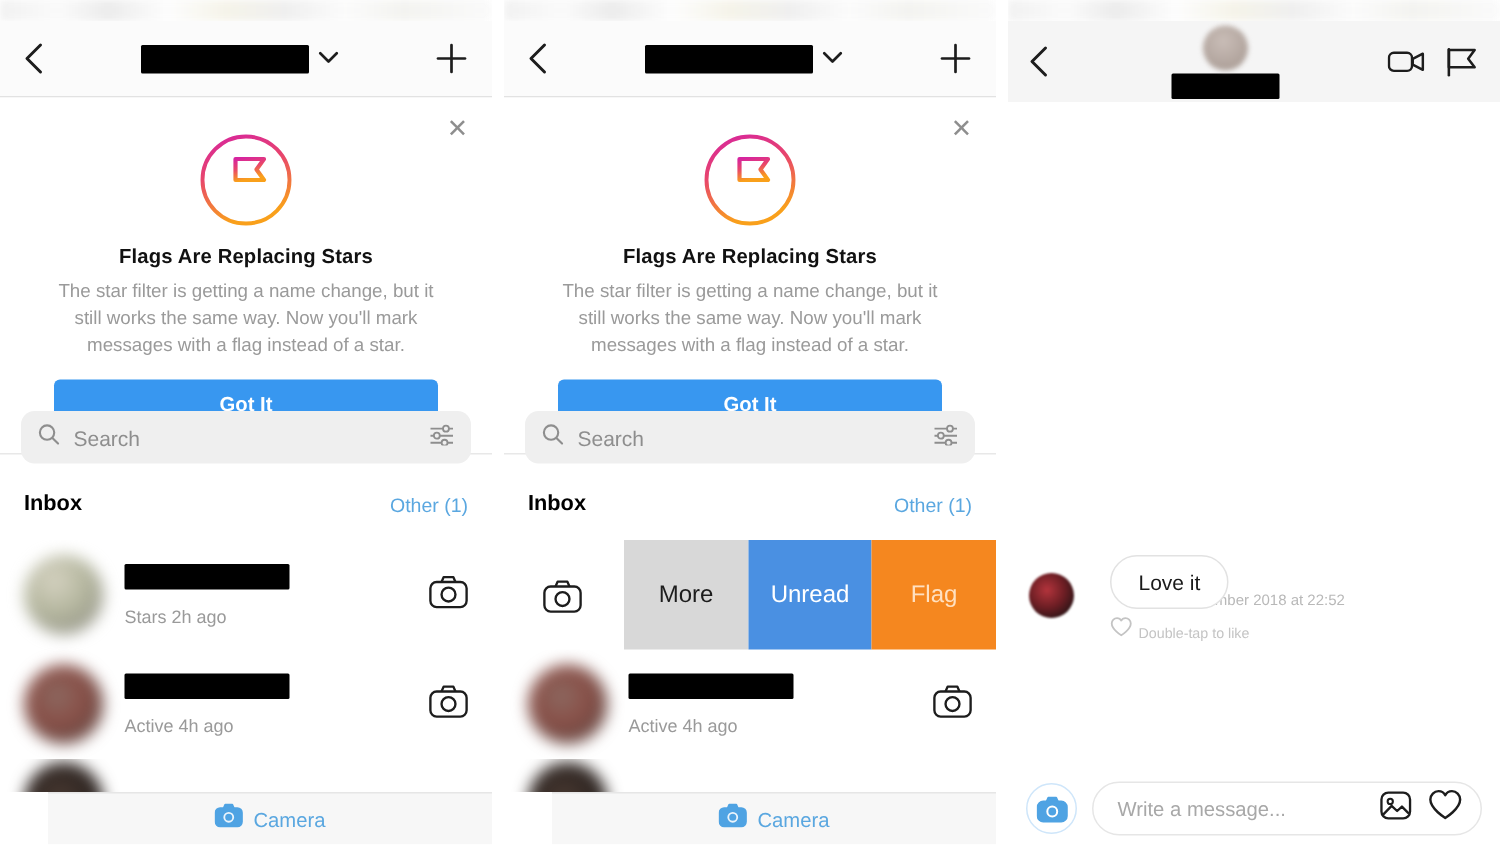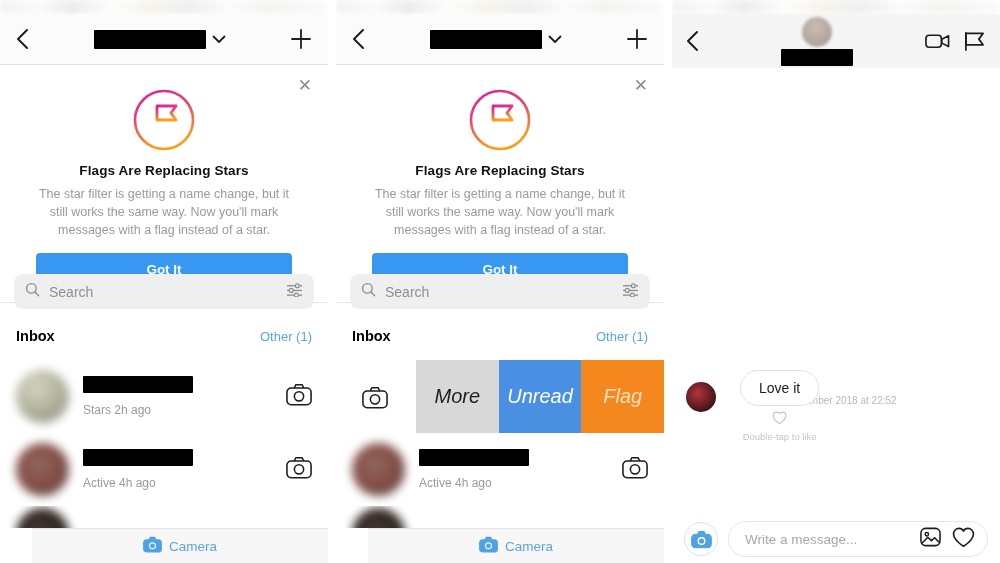--- a/index.html
+++ b/index.html
@@ -120,23 +120,22 @@
     position: absolute; left: 0; right: 0; top: 360px; height: 73px;
     display: flex; align-items: center;
   }
   .swipe-cam { position: absolute; left: 26px; top: 26px; }
   .swipe-actions {
     position: absolute; left: 80px; top: 0; right: 0; height: 73px;
     display: flex;
   }
   .swipe-btn {
     flex: 1; display: flex; align-items: center; justify-content: center;
-    font-size: 20px; cursor: pointer;
+    font-size: 16px; cursor: pointer;
     font-family: "Liberation Sans", sans-serif;
-    font-style: italic;
   }
   .swipe-more   { background: #d8d8d8; color: #1d1d1d; }
   .swipe-unread { background: #4a90e2; color: #ffffff; }
   .swipe-flag   { background: #f5871f; color: #ffe0c0; }
 
   
   .cam-tab {
     position: absolute; left: 0; right: 0; bottom: 0; height: 35px;
     background: #f7f7f7; border-top: 1px solid #e6e6e6;
     display: flex; align-items: center; justify-content: center; gap: 7px;
@@ -173,21 +172,21 @@
     width: 30px; height: 30px; border-radius: 50%; flex: 0 0 30px; margin-top: 12px;
     background: radial-gradient(circle at 40% 38%, #b3343c, #6d1e24 45%, #2a1416 80%, #17090b);
     filter: blur(.7px);
   }
   .msg-col { display: flex; flex-direction: column; gap: 5px; }
   .bubble {
     border: 1px solid #e2e2e2; border-radius: 20px;
     padding: 9px 18px; font-size: 14px; color: #1a1a1a; background: #fff;
     align-self: flex-start;
   }
-  .dbl-tap { display: flex; align-items: center; gap: 4px; color: #c4c4c4; font-size: 9.5px; flex-direction: column; }
+  .dbl-tap { display: flex; align-items: flex-end; gap: 4px; color: #c4c4c4; font-size: 9.5px; }
   .composer {
     position: absolute; left: 0; right: 0; bottom: 0; height: 48px;
     display: flex; align-items: center; gap: 10px; padding: 0 12px;
     background: #fff;
   }
   .cam-circle {
     width: 34px; height: 34px; border-radius: 50%; flex: 0 0 34px;
     border: 1.5px solid #cfe6fa; display: flex; align-items: center; justify-content: center;
     cursor: pointer;
   }

